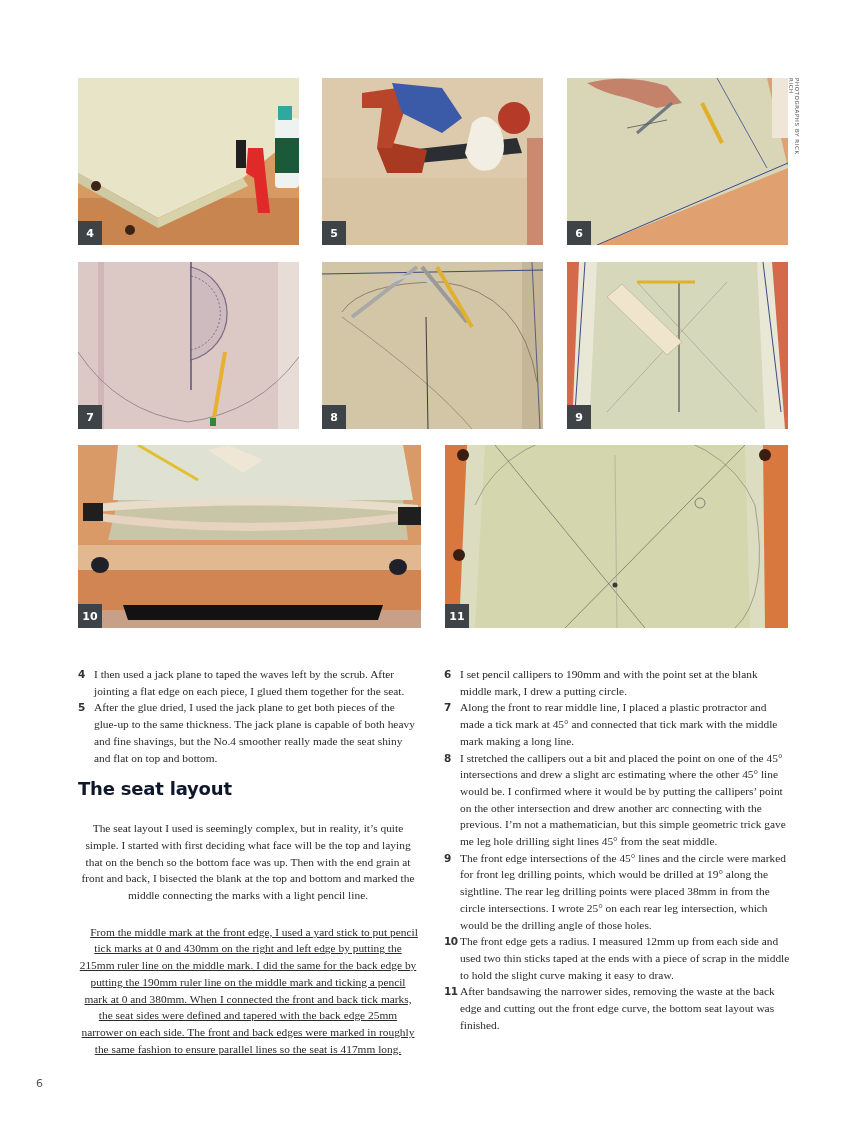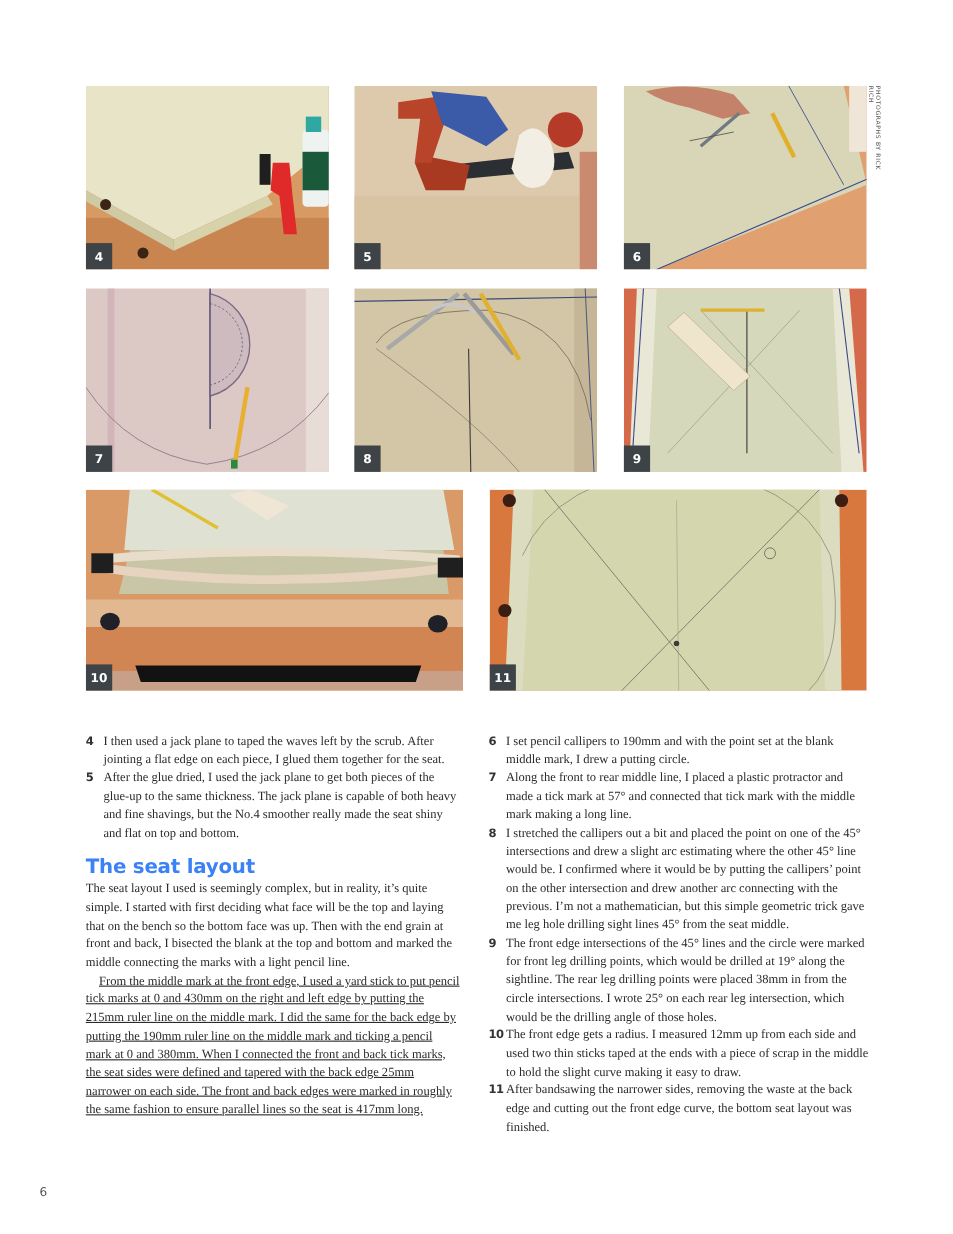--- a/index.html
+++ b/index.html
@@ -36,23 +36,23 @@
 
   .step { position: relative; padding-left: 16px; }
   .step .num {
     position: absolute; left: 0; top: 0;
     font-family: "DejaVu Sans", sans-serif; font-weight: bold; font-size: 10.5px; color: #333;
   }
   .right .step.two .num { letter-spacing: -0.5px; }
 
   .heading {
     font-family: "DejaVu Sans", sans-serif; font-weight: bold; font-size: 18px;
-    color: #3b82f6; margin-top: 12px; line-height: 22px; letter-spacing: -0.2px;
-  }
-  .para { text-align: left; }
+    color: #0f172a; margin-top: 12px; line-height: 22px; letter-spacing: -0.2px;
+  }
+  .para { text-align: center; margin-top: 20px; }
   .para.indent { text-indent: 12px; text-decoration: underline; }
 
   .page-num {
     position: absolute; left: 36px; top: 1077px;
     font-family: "DejaVu Sans", sans-serif; font-size: 11px; color: #555;
   }
 </style>
 </head>
 <body>
 
@@ -206,21 +206,21 @@
   <p class="para indent">From the middle mark at the front edge, I used a yard stick to put pencil tick marks at 0 and 430mm on the right and left edge by putting the 215mm ruler line on the middle mark. I did the same for the back edge by putting the 190mm ruler line on the middle mark and ticking a pencil mark at 0 and 380mm. When I connected the front and back tick marks, the seat sides were defined and tapered with the back edge 25mm narrower on each side. The front and back edges were marked in roughly the same fashion to ensure parallel lines so the seat is 417mm long.</p>
 </div>
 
 <div class="col right">
   <div class="step">
     <span class="num">6</span>
     <div>I set pencil callipers to 190mm and with the point set at the blank middle mark, I drew a putting circle.</div>
   </div>
   <div class="step">
     <span class="num">7</span>
-    <div>Along the front to rear middle line, I placed a plastic protractor and made a tick mark at 57° and connected that tick mark with the middle mark making a long line.</div>
+    <div>Along the front to rear middle line, I placed a plastic protractor and made a tick mark at 45° and connected that tick mark with the middle mark making a long line.</div>
   </div>
   <div class="step">
     <span class="num">8</span>
     <div>I stretched the callipers out a bit and placed the point on one of the 45° intersections and drew a slight arc estimating where the other 45° line would be. I confirmed where it would be by putting the callipers’ point on the other intersection and drew another arc connecting with the previous. I’m not a mathematician, but this simple geometric trick gave me leg hole drilling sight lines 45° from the seat middle.</div>
   </div>
   <div class="step">
     <span class="num">9</span>
     <div>The front edge intersections of the 45° lines and the circle were marked for front leg drilling points, which would be drilled at 19° along the sightline. The rear leg drilling points were placed 38mm in from the circle intersections. I wrote 25° on each rear leg intersection, which would be the drilling angle of those holes.</div>
   </div>
   <div class="step two">

